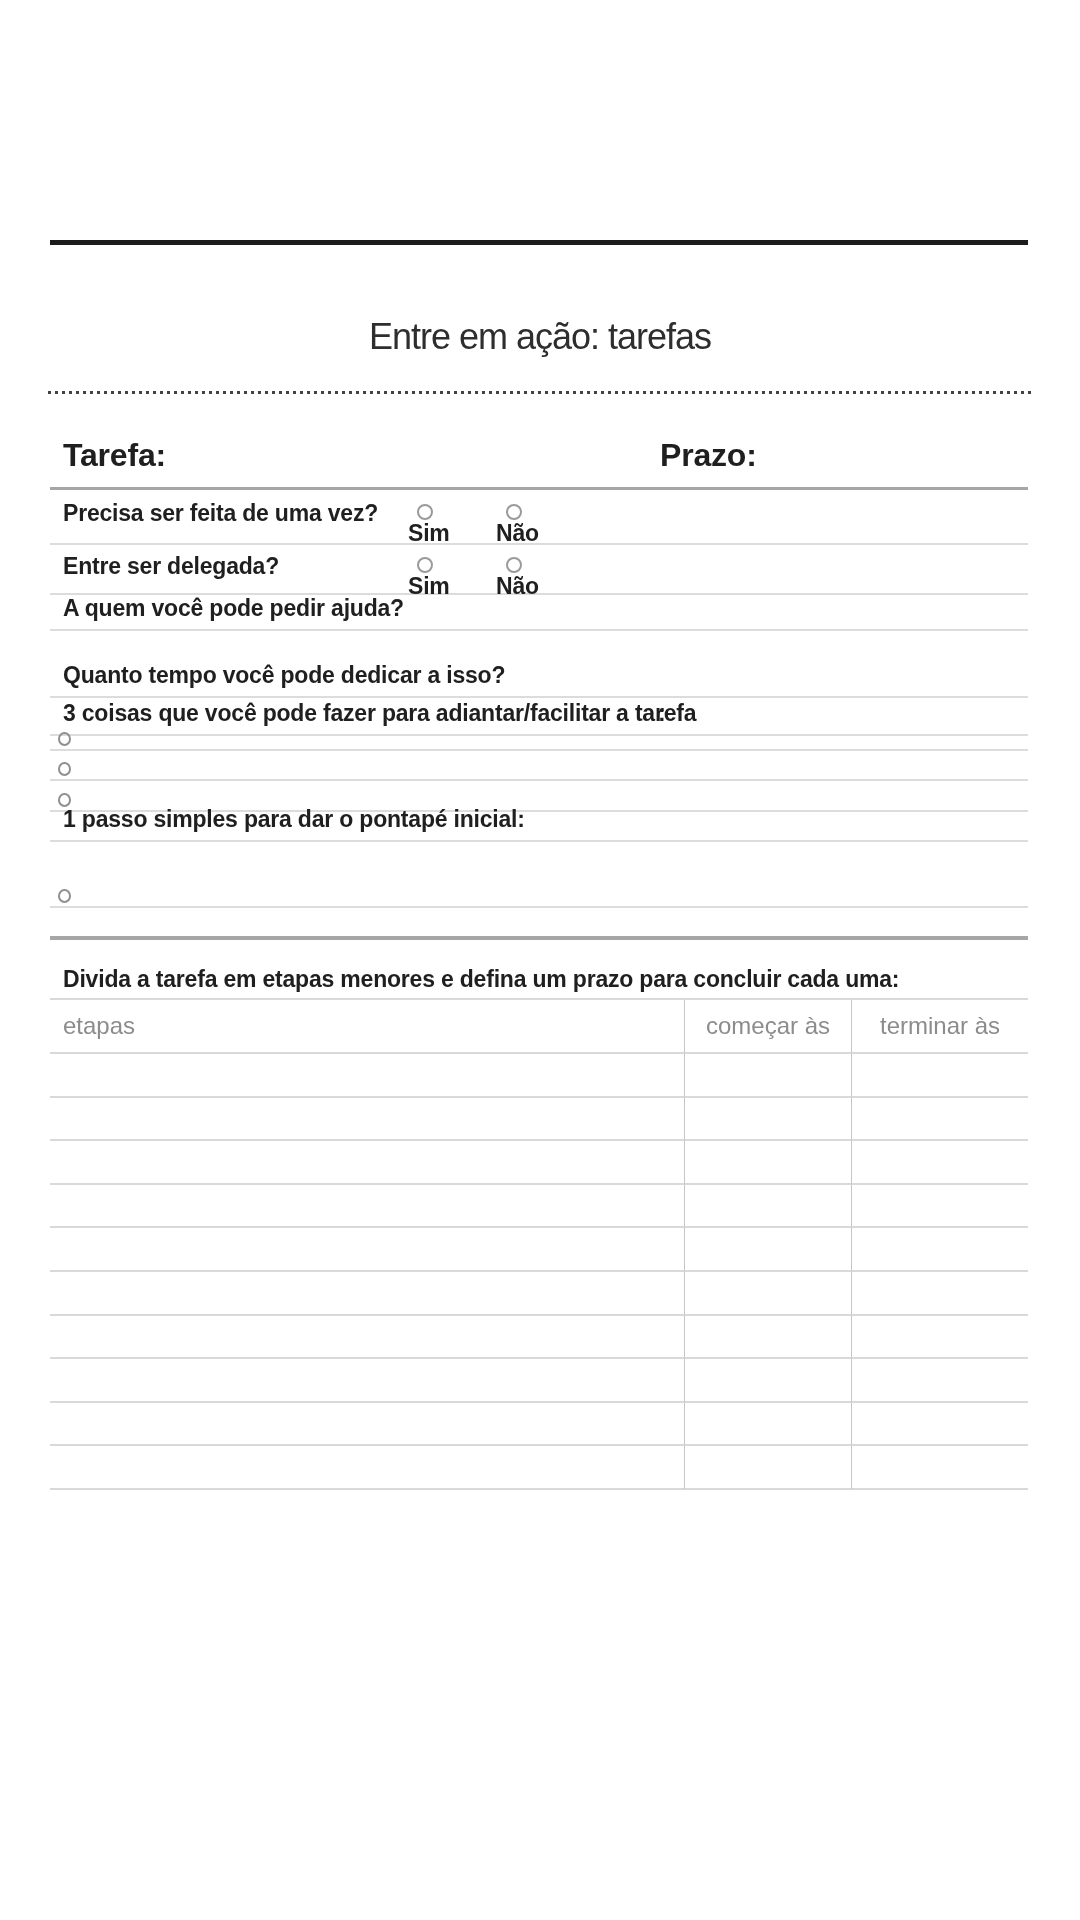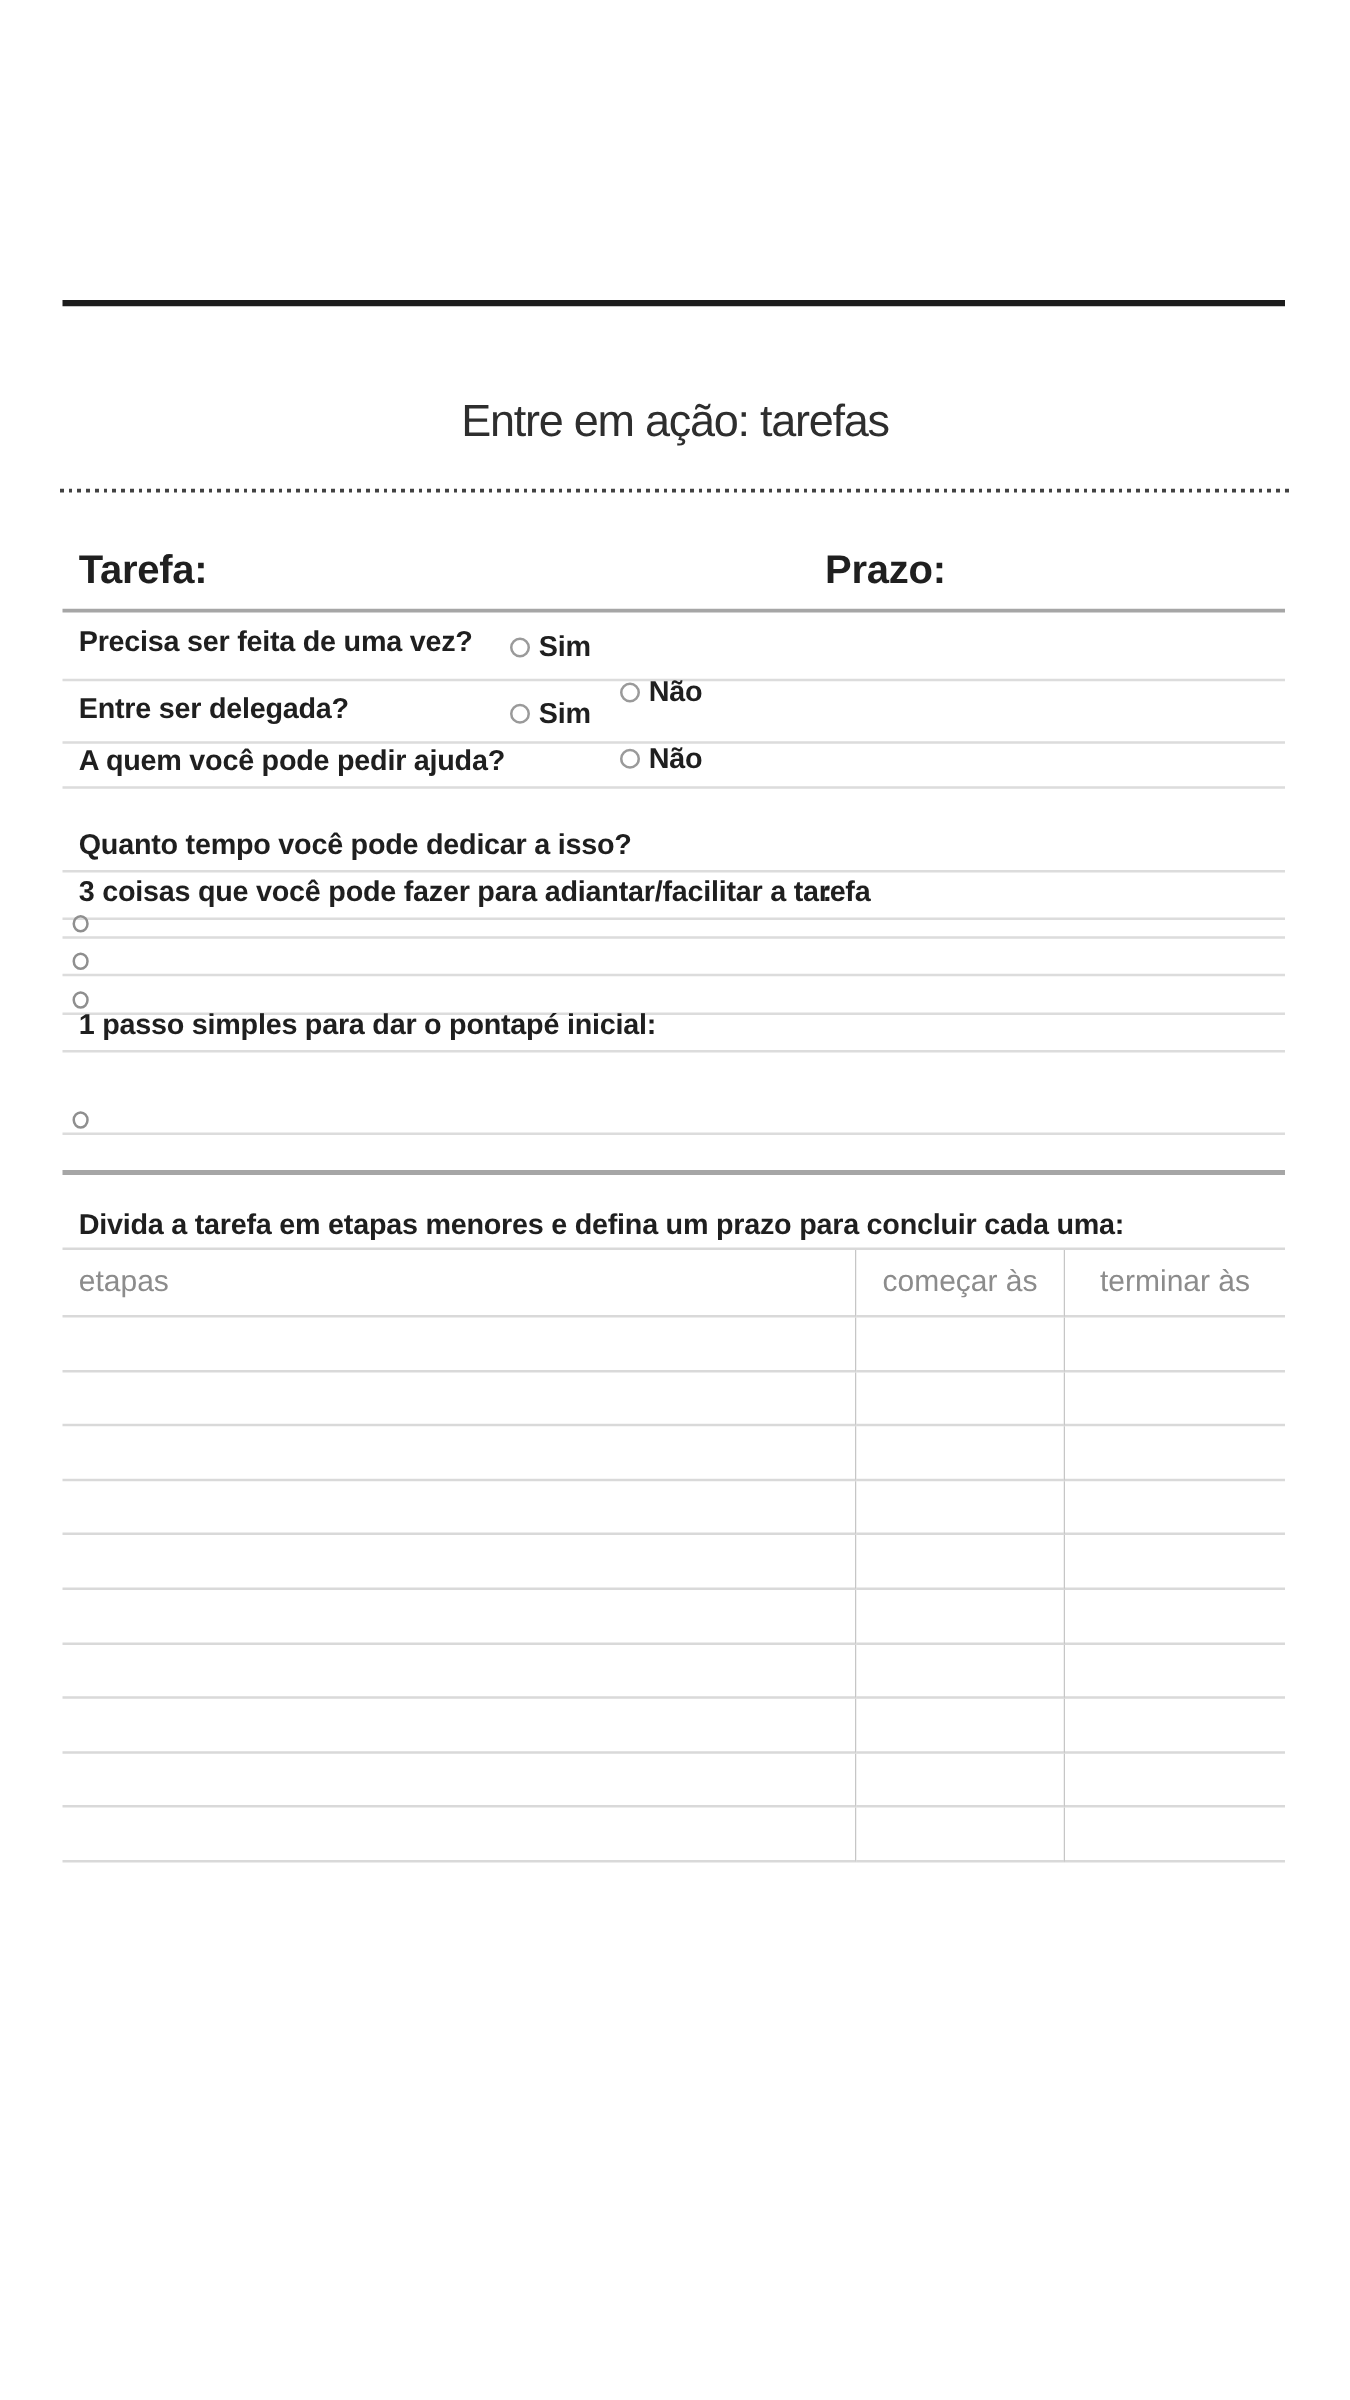--- a/index.html
+++ b/index.html
@@ -22,23 +22,23 @@
   .deadline-label{left:610px;}
 
   .q-row{left:50px;width:978px;box-sizing:border-box;border-bottom:2px solid #dcdcdc;
     display:flex;align-items:flex-start;padding-left:13px;font-size:23px;font-weight:bold;
     letter-spacing:-0.2px;color:#1f1f1f;}
   .q1{top:490px;height:55px;padding-top:10px;}
   .q2{top:545px;height:50px;padding-top:8px;}
   .q3{top:595px;height:36px;}
   .q4{top:658px;height:40px;padding-top:4px;}
 
-  .opt-group{position:absolute;display:flex;align-items:center;font-size:23px;font-weight:bold;}
+  .opt-group{position:absolute;display:flex;align-items:center;font-size:23px;font-weight:bold;flex-direction:column;}
   .opt-yes{left:358px;}
-  .opt-no{left:446px;margin-top:36px;}
+  .opt-no{left:446px;}
   .q1 .opt-group{top:14px;}
   .q2 .opt-group{top:12px;}
   .radio{display:inline-block;width:16px;height:16px;box-sizing:border-box;
     border:2px solid #9a9a9a;border-radius:50%;margin-right:7px;background:#fff;}
 
   .label-row{left:50px;width:978px;box-sizing:border-box;border-bottom:2px solid #dcdcdc;
     display:flex;align-items:flex-end;padding:0 0 7px 13px;font-size:23px;font-weight:bold;
     letter-spacing:-0.2px;}
   .three-things-row{top:671px;height:49px;margin-top:16px;}
   .colon{position:absolute;left:608px;bottom:7px;font-weight:bold;}

